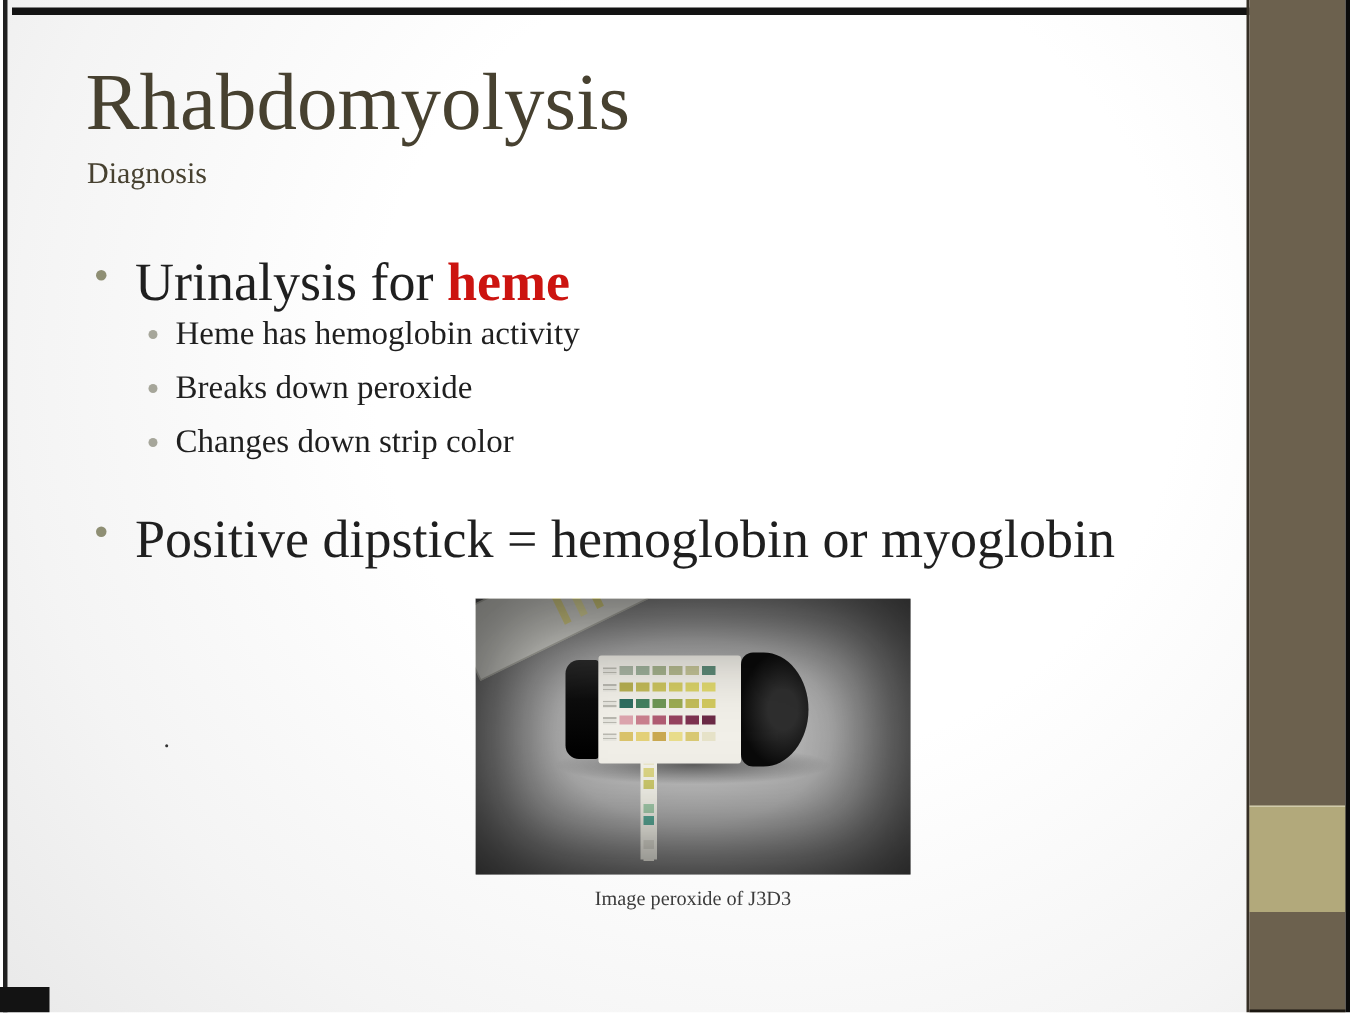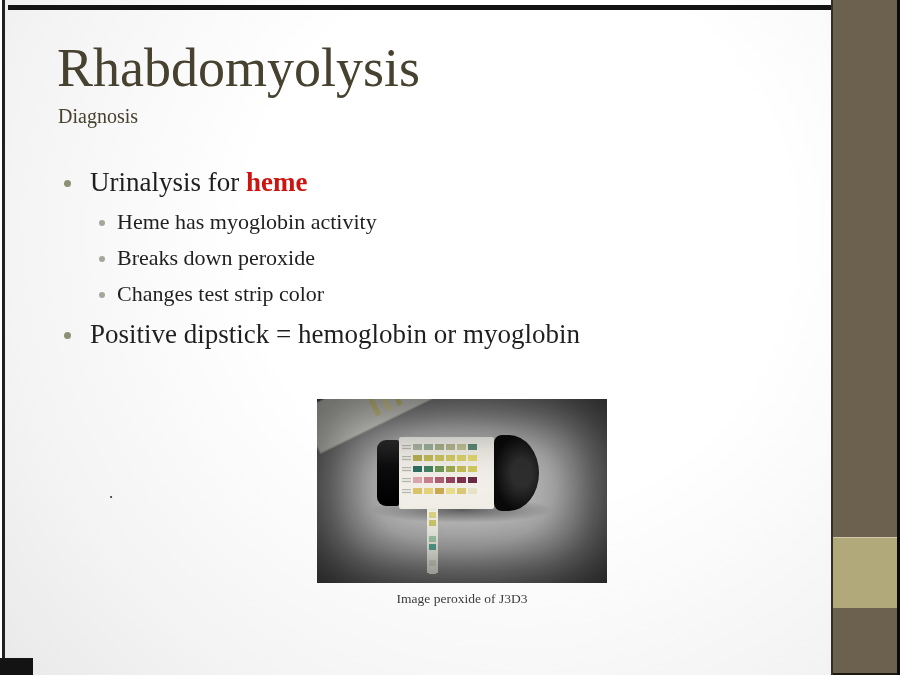--- a/index.html
+++ b/index.html
@@ -28,21 +28,21 @@
   .sidebar-accent{position:absolute;left:2px;top:537px;width:64px;height:70px;
     background:var(--accent-khaki,#b2a97b);border-top:1px solid rgba(255,255,245,.4);}
   .sidebar-bottom-line{position:absolute;left:2px;bottom:0;width:64px;height:2px;background:#1b1711;}
 
   
   .title{position:absolute;left:57px;top:40px;font-size:54px;line-height:1.05;
     color:var(--title-color,#474130);letter-spacing:0px;}
   .subtitle{position:absolute;left:58px;top:105px;font-size:20px;color:var(--title-color,#474130);}
 
   .bullet-row{position:absolute;display:flex;align-items:flex-start;color:var(--body-color,#1f1f1f);}
-  .bullet-row.l1{left:64px;font-size:27px;}
+  .bullet-row.l1{left:64px;font-size:36px;}
   .bullet-row.l2{left:99px;font-size:22px;}
   .dot{border-radius:50%;flex:0 0 auto;}
   .l1 .dot{width:7px;height:7px;margin:13px 19px 0 0;background:var(--bullet-dot,#8f8f74);}
   .l2 .dot{width:6px;height:6px;margin:11px 12px 0 0;background:var(--sub-bullet-dot,#a6a69a);}
   .hl{color:var(--highlight-red,#cc1410);font-weight:bold;}
 
   .stray-mark{position:absolute;left:109px;top:483px;font-size:17px;color:#333;}
 
   .photo-caption{position:absolute;left:317px;top:591px;width:290px;text-align:center;
     font-size:13.5px;color:#3c3c3c;}
@@ -93,31 +93,31 @@
 
 <div class="title">Rhabdomyolysis</div>
 <div class="subtitle">Diagnosis</div>
 
 <div class="bullet-row l1" style="top:167px;">
   <span class="dot"></span>
   <span><span>Urinalysis for </span><span class="hl">heme</span></span>
 </div>
 <div class="bullet-row l2" style="top:209px;">
   <span class="dot"></span>
-  <span>Heme has myoglobin activity</span>
+  <span>Heme has hemoglobin activity</span>
 </div>
 <div class="bullet-row l2" style="top:245px;">
   <span class="dot"></span>
   <span>Breaks down peroxide</span>
 </div>
 <div class="bullet-row l2" style="top:281px;">
   <span class="dot"></span>
-  <span>Changes test strip color</span>
-</div>
-<div class="bullet-row l1" style="top:319px;">
+  <span>Changes down strip color</span>
+</div>
+<div class="bullet-row l1" style="top:338px;">
   <span class="dot"></span>
   <span>Positive dipstick = hemoglobin or myoglobin</span>
 </div>
 
 <div class="stray-mark">.</div>
 
 <div class="photo">
   <div class="bottle-shadow"></div>
   <div class="strip-box">
     <span class="mini-strip m1"></span>

